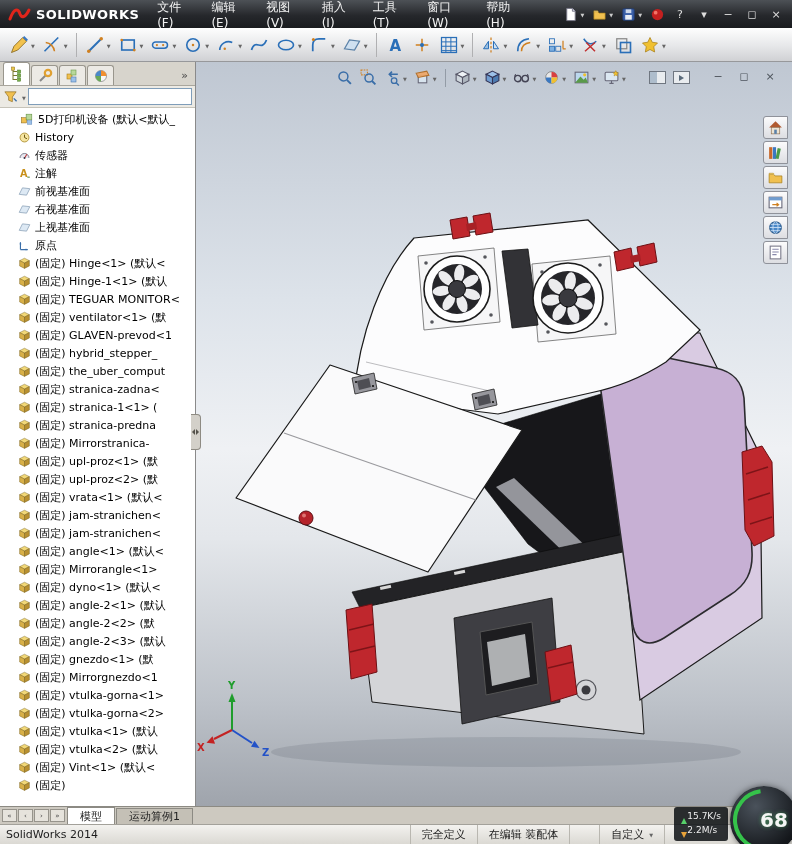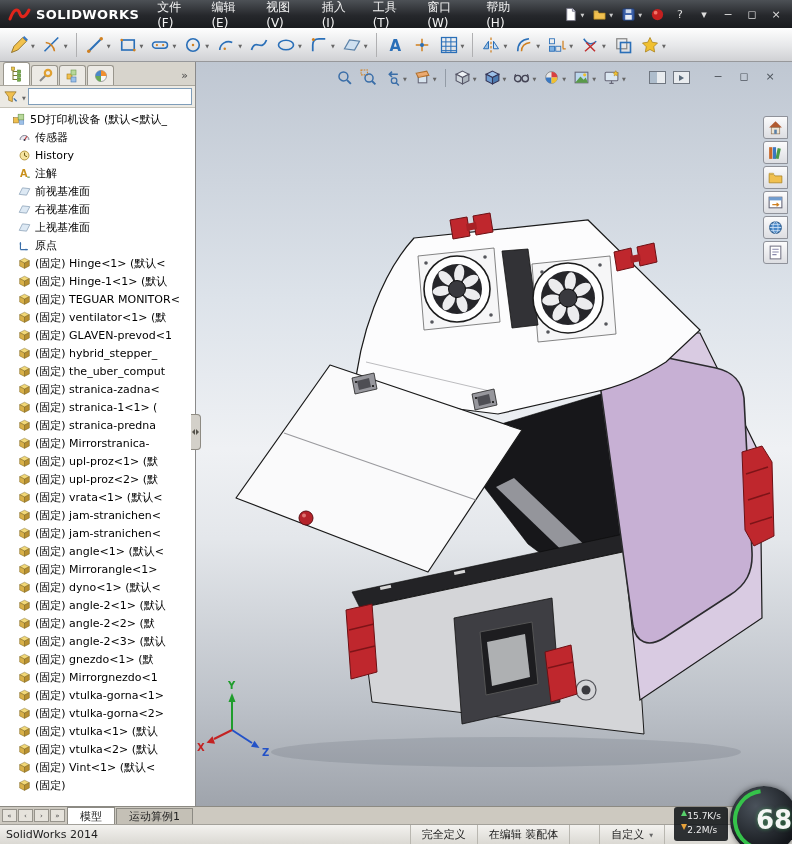--- a/index.html
+++ b/index.html
@@ -25,21 +25,21 @@
 .main{flex:1;display:flex;min-height:0;position:relative;}
 .left{width:196px;flex:none;background:#fff;border-right:1px solid #8a8a8a;display:flex;flex-direction:column;min-height:0;}
 .ptabs{height:24px;flex:none;background:#d7d4cc;display:flex;align-items:flex-end;padding-left:3px;gap:1px;border-bottom:1px solid #a9a69d;}
 .ptab{width:27px;height:20px;background:#eceae5;border:1px solid #99968d;border-bottom:none;border-radius:3px 3px 0 0;display:flex;align-items:center;justify-content:center;}
 .ptab.active{background:#fff;height:23px;}
 .pmore{margin-left:auto;font-size:11px;color:#444;padding:0 7px 3px 0;}
 .filter{height:22px;flex:none;background:#eceae4;border-bottom:1px solid #c6c3b9;display:flex;align-items:center;padding:2px 3px;gap:2px;}
 .filter input{flex:1;height:17px;border:1px solid #7f9db9;font-size:10px;padding:0 3px;background:#fff;}
 .tree{flex:1;background:#fff;overflow:hidden;padding-top:2px;}
 .trow{height:18px;display:flex;align-items:center;gap:4px;padding-left:18px;font-size:11px;white-space:nowrap;overflow:hidden;color:#000;}
-.trow.root{padding-left:12px;}
+.trow.root{padding-left:20px;}
 
 .viewport{flex:1;position:relative;overflow:hidden;background:linear-gradient(180deg,#bfc7d2 0%,#dde3ea 32%,#eff1f4 52%,#e4e7eb 64%,#bdc2c9 86%,#9fa4ac 100%);}
 .model{position:absolute;inset:0;width:100%;height:100%;}
 .headsup{position:absolute;top:4px;left:138px;display:flex;align-items:center;gap:3px;}
 .hbtn{display:flex;align-items:center;padding:2px;border-radius:2px;}
 .hsep{width:1px;height:18px;background:rgba(90,100,110,.45);margin:0 3px;}
 .panetoggles{position:absolute;top:9px;right:102px;display:flex;gap:7px;}
 .pane-toggle{width:17px;height:13px;border:1px solid #6f7680;background:#e9ecef;display:flex;}
 .pane-toggle .half{width:45%;height:100%;background:#aebdcc;}
 .pane-toggle .tri{margin:auto;width:0;height:0;border-top:3.5px solid transparent;border-bottom:3.5px solid transparent;border-left:5px solid #5a6a7a;}
@@ -57,26 +57,26 @@
 .tab{padding:0 12px;height:16px;display:flex;align-items:center;border:1px solid #8c8a83;border-bottom:none;background:#c4c0b6;color:#222;margin-right:1px;}
 .tab.active{background:#fff;height:17px;}
 
 .statusbar{height:20px;flex:none;background:linear-gradient(#f3f2ef,#dbd9d3);border-top:1px solid #a3a19a;display:flex;align-items:center;font-size:11px;color:#1c1c1c;padding-left:6px;position:relative;}
 .sspacer{flex:1;}
 .sseg{padding:0 11px;height:100%;display:flex;align-items:center;border-left:1px solid #b9b7b0;gap:3px;}
 .sseg.empty-sm{width:30px;padding:0;}
 .sseg.empty-lg{width:128px;padding:0;}
 
 .netbox{position:absolute;right:64px;bottom:3px;background:rgba(14,17,21,.86);border-radius:3px;padding:3px 7px;color:#eee;font-size:9px;line-height:1.55;z-index:40;display:flex;flex-direction:column;}
-.netrow{display:flex;align-items:flex-start;gap:0;white-space:nowrap;}
+.netrow{display:flex;align-items:flex-end;gap:0;white-space:nowrap;}
 .arr-up{width:0;height:0;border-left:3.5px solid transparent;border-right:3.5px solid transparent;border-bottom:6px solid #57d06a;}
 .arr-dn{width:0;height:0;border-left:3.5px solid transparent;border-right:3.5px solid transparent;border-top:6px solid #e8a23a;}
 .ball{position:absolute;right:-6px;bottom:-10px;width:68px;height:68px;border-radius:50%;background:radial-gradient(circle at 38% 30%,#4a525b,#14171b 72%);box-shadow:0 0 6px rgba(0,0,0,.5);display:flex;align-items:center;justify-content:center;z-index:41;}
 .ball::before{content:"";position:absolute;inset:3px;border-radius:50%;border:4px solid transparent;border-left-color:#35c24a;border-bottom-color:#35c24a;transform:rotate(38deg);}
-.ball .score{color:#f4f6f4;font-size:26px;font-weight:bold;text-shadow:0 0 4px rgba(80,220,110,.5);margin-left:20px;}
+.ball .score{color:#f4f6f4;font-size:20px;font-weight:bold;text-shadow:0 0 4px rgba(80,220,110,.5);margin-left:20px;}
 
 .ic{display:inline-flex;flex:none;}
 .ic svg{width:100%;height:100%;display:block;}
 </style>
 </head>
 <body>
 
 <div class="app">
 
   <div class="titlebar">
@@ -388,35 +388,35 @@
                 <rect x="1.5" y="6.5" width="6" height="6" fill="#f0c050" stroke="#8a6a20" stroke-width=".6"></rect>
                 <rect x="7" y="2.5" width="6.5" height="6.5" fill="#b8d89a" stroke="#5a8a3a" stroke-width=".6"></rect>
                 <rect x="8.5" y="10" width="5" height="4" fill="#9cc0e8" stroke="#4c7ab0" stroke-width=".5"></rect>
               </svg>
             </span>
             <span>5D打印机设备 (默认&lt;默认_</span>
           </div>
           <div class="trow">
             <span class="ic" style="width:13px;height:13px">
               <svg viewBox="0 0 16 16">
+                <circle cx="8" cy="8" r="5.5" fill="#f5e4a0" stroke="#a8882a"></circle>
+                <path d="M8 4.5 V8 L11 9.5" stroke="#6a5510" stroke-width="1.2" fill="none"></path>
+              </svg>
+            </span>
+            <span>History</span>
+          </div>
+          <div class="trow">
+            <span class="ic" style="width:13px;height:13px">
+              <svg viewBox="0 0 16 16">
                 <path d="M2.5 11 A5.5 5.5 0 0 1 13.5 11" fill="#e8e8f0" stroke="#667"></path>
                 <path d="M8 11 L11 6.5" stroke="#c03030" stroke-width="1.3"></path>
                 <circle cx="8" cy="11" r="1.2" fill="#334"></circle>
               </svg>
             </span>
             <span>传感器</span>
-          </div>
-          <div class="trow">
-            <span class="ic" style="width:13px;height:13px">
-              <svg viewBox="0 0 16 16">
-                <circle cx="8" cy="8" r="5.5" fill="#f5e4a0" stroke="#a8882a"></circle>
-                <path d="M8 4.5 V8 L11 9.5" stroke="#6a5510" stroke-width="1.2" fill="none"></path>
-              </svg>
-            </span>
-            <span>History</span>
           </div>
           <div class="trow">
             <span class="ic" style="width:13px;height:13px">
               <svg viewBox="0 0 16 16">
                 <text x="2.5" y="12.5" font-size="12" font-weight="bold" fill="#c8901a">A</text>
                 <path d="M11.5 12.5 h3" stroke="#4a7a2a" stroke-width="1.2"></path>
               </svg>
             </span>
             <span>注解</span>
           </div>

